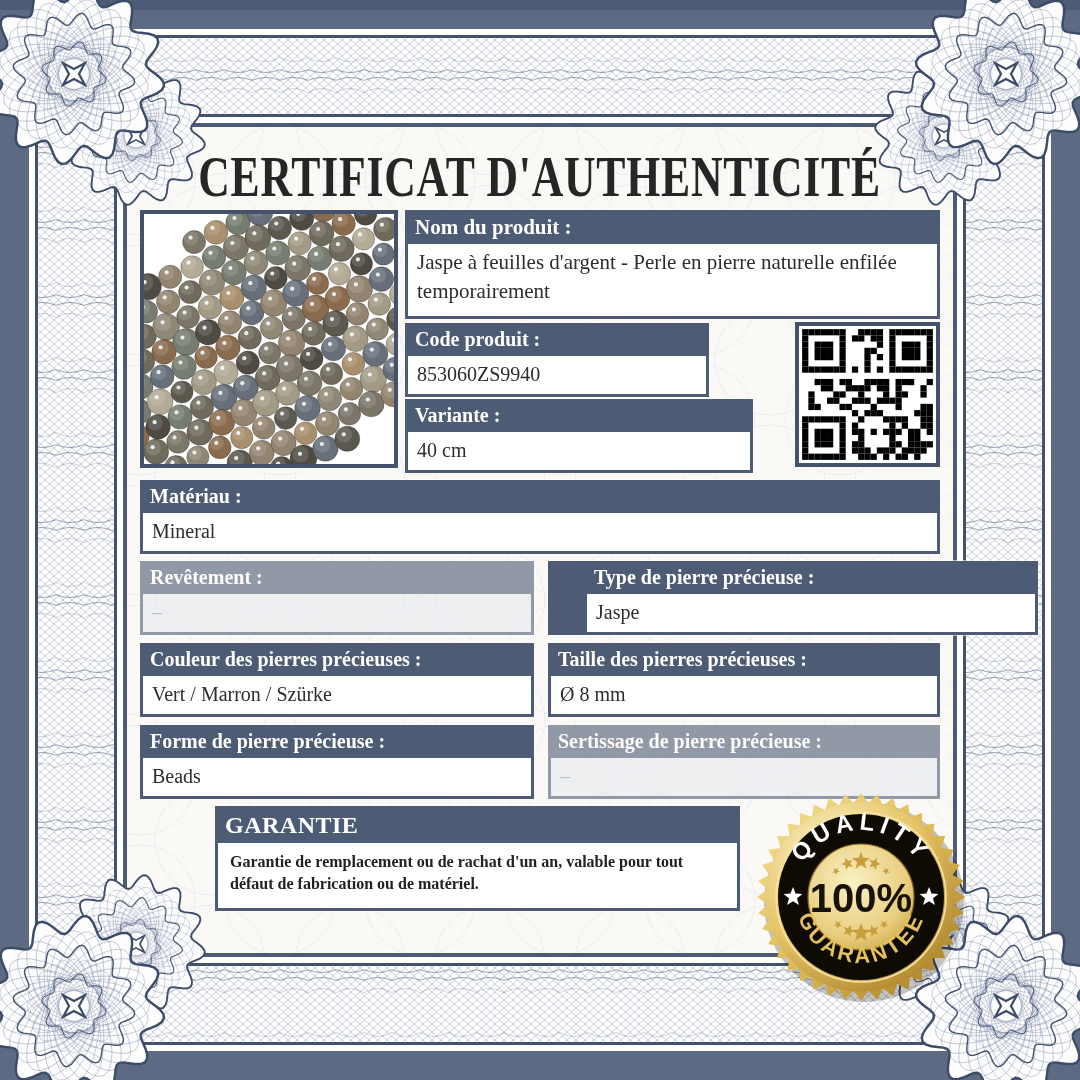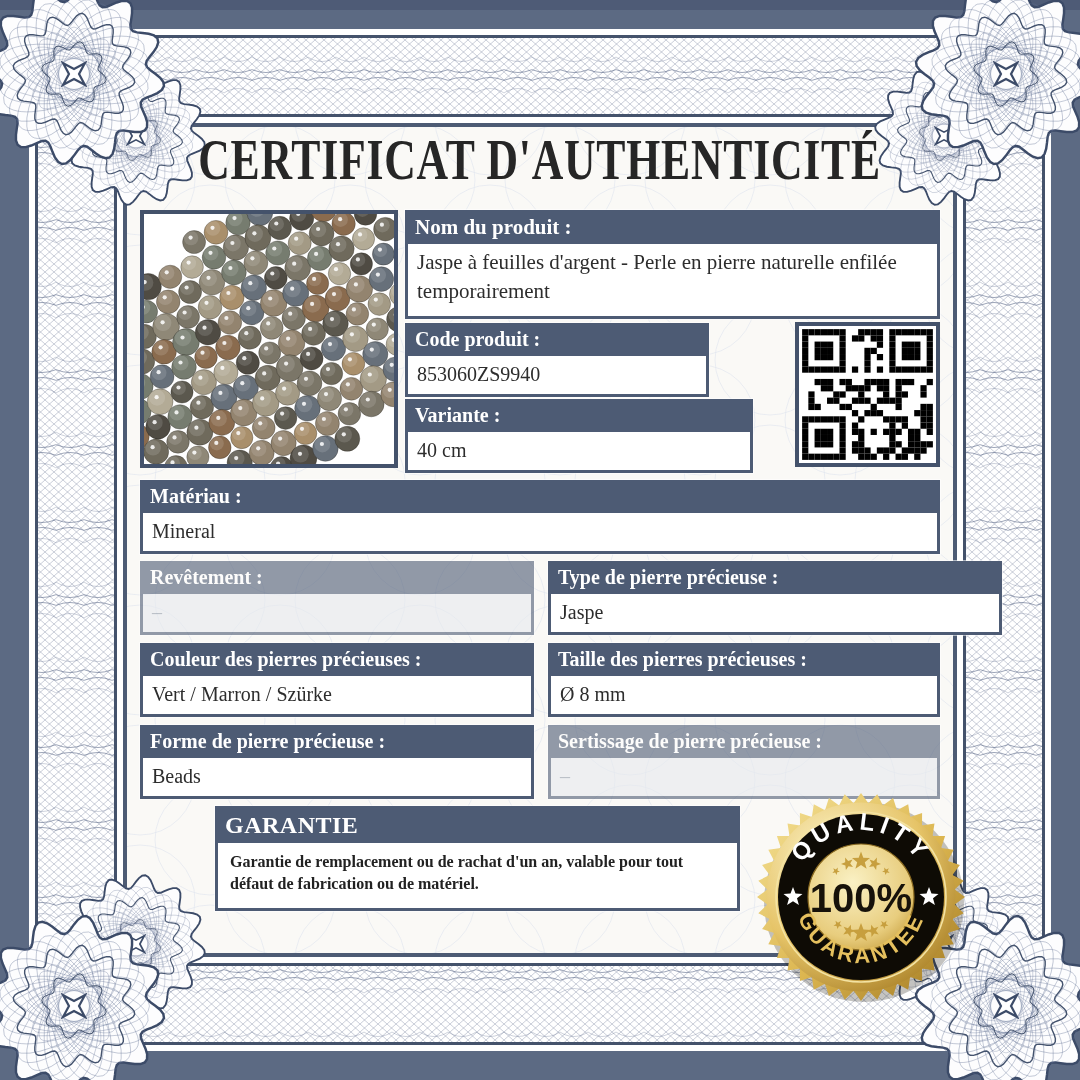--- a/index.html
+++ b/index.html
@@ -1,20 +1,20 @@
 <!DOCTYPE html>
 <html><head>
 <meta charset="utf-8">
 <style>
   html,body{margin:0;padding:0;background:#5c6a83;}
   .canvas{position:relative;width:1080px;height:1080px;overflow:hidden;
           background:#5c6a83;font-family:"Liberation Serif",serif;}
   #frame-svg{position:absolute;left:0;top:0;z-index:0;}
 
-  .title{position:absolute;left:0;top:128px;width:1080px;text-align:center;z-index:2;}
+  .title{position:absolute;left:0;top:145px;width:1080px;text-align:center;z-index:2;}
   .title span{display:inline-block;transform:scaleX(.78);transform-origin:center;
       font-weight:bold;font-size:56px;color:#262626;letter-spacing:1px;white-space:nowrap;}
 
   .photo-box{position:absolute;left:140px;top:210px;width:250px;height:250px;
       background:#fff;border:4px solid #44526b;z-index:2;}
   .qr-box{position:absolute;left:795px;top:322px;width:137px;height:137px;
       background:#fff;border:4px solid #44526b;z-index:2;}
 
   .field{position:absolute;background:#4d5b74;z-index:2;box-shadow:0 0 0 1px rgba(255,255,255,.55);}
   .flabel{color:#fff;font-weight:bold;font-size:20px;padding:5px 10px 4px;line-height:1.18;}
@@ -23,21 +23,21 @@
   .field.disabled{opacity:.6;}
   .field.disabled .fvalue{background:#e7eaef;color:#8e98a6;}
 
   #f-name{left:405px;top:210px;width:535px;}
   #f-name .flabel{font-size:21px;}
   #f-name .fvalue{font-size:21px;min-height:62px;}
   #f-code{left:405px;top:323px;width:304px;}
   #f-variant{left:405px;top:399px;width:348px;}
   #f-material{left:140px;top:480px;width:800px;}
   #f-coating{left:140px;top:561px;width:394px;}
-  #f-gemtype{left:548px;top:561px;width:454px;}
+  #f-gemtype{left:548px;top:561px;width:454px;padding-left:36px;}
   #f-gemcolor{left:140px;top:643px;width:394px;}
   #f-gemsize{left:548px;top:643px;width:392px;}
   #f-gemshape{left:140px;top:725px;width:394px;}
   #f-gemset{left:548px;top:725px;width:392px;}
 
   #warranty{left:215px;top:806px;width:525px;}
   #warranty .flabel{font-size:24px;letter-spacing:.5px;}
   #warranty .fvalue{font-weight:bold;font-size:16px;line-height:1.34;padding:8px 12px 14px;color:#222;}
 
   .badge{position:absolute;left:754px;top:790px;width:214px;height:214px;z-index:3;}

